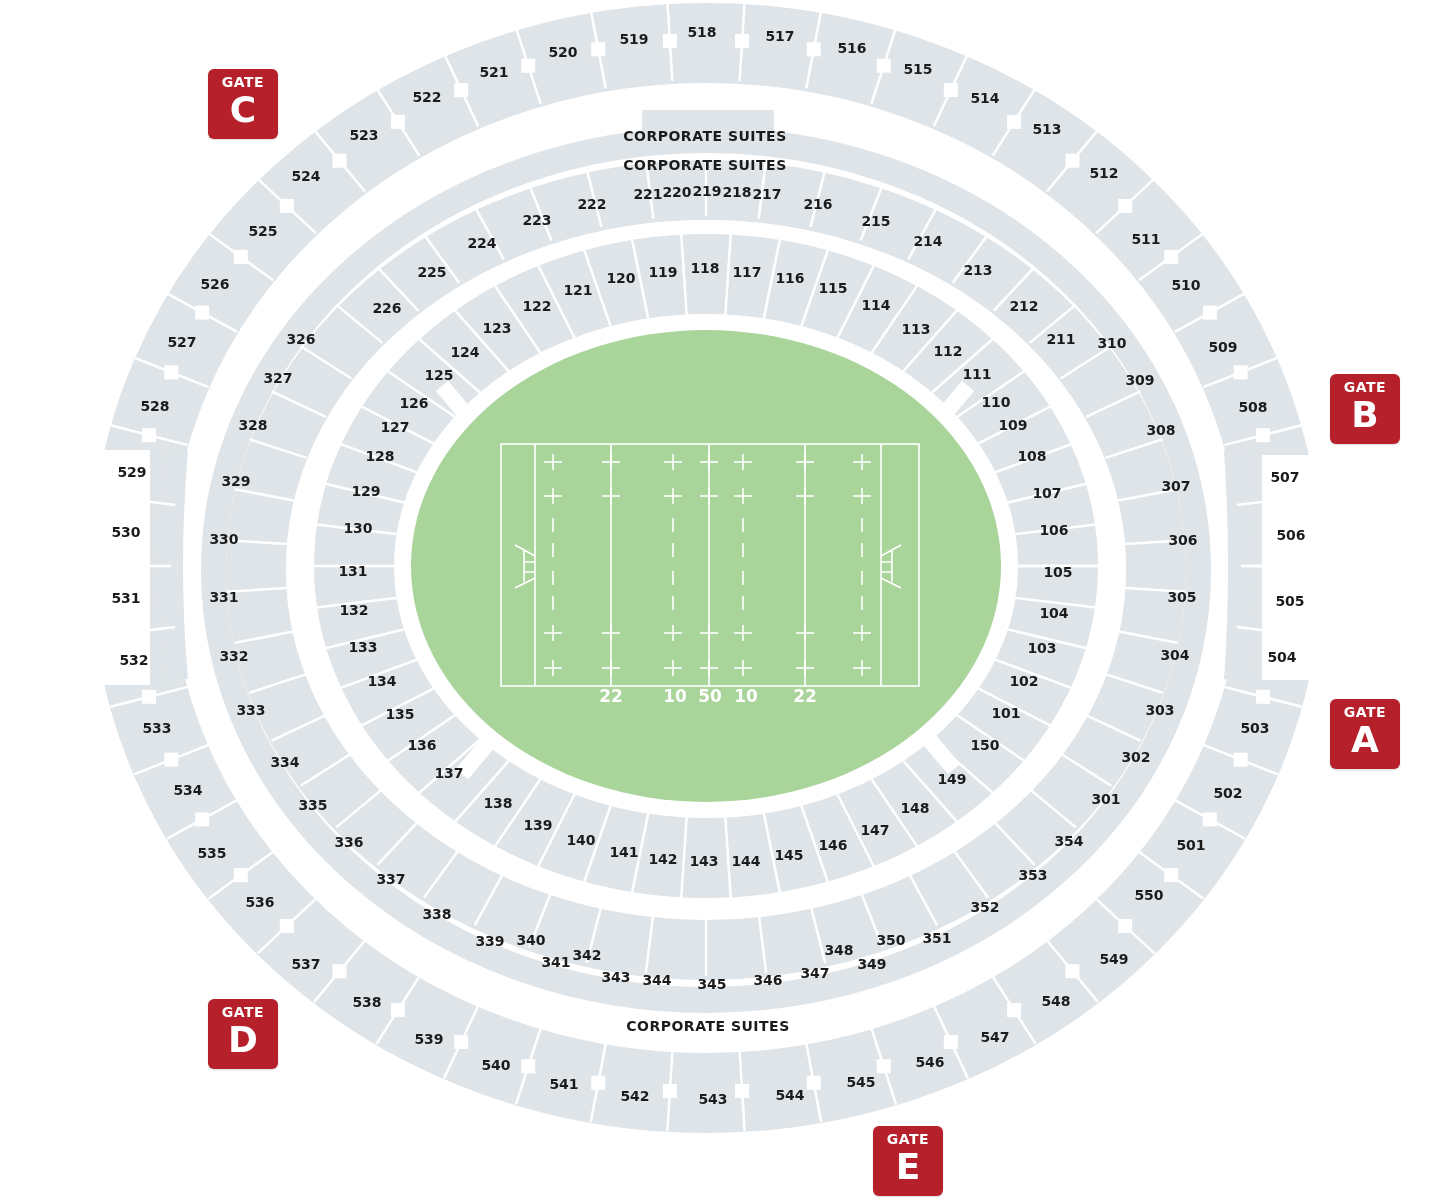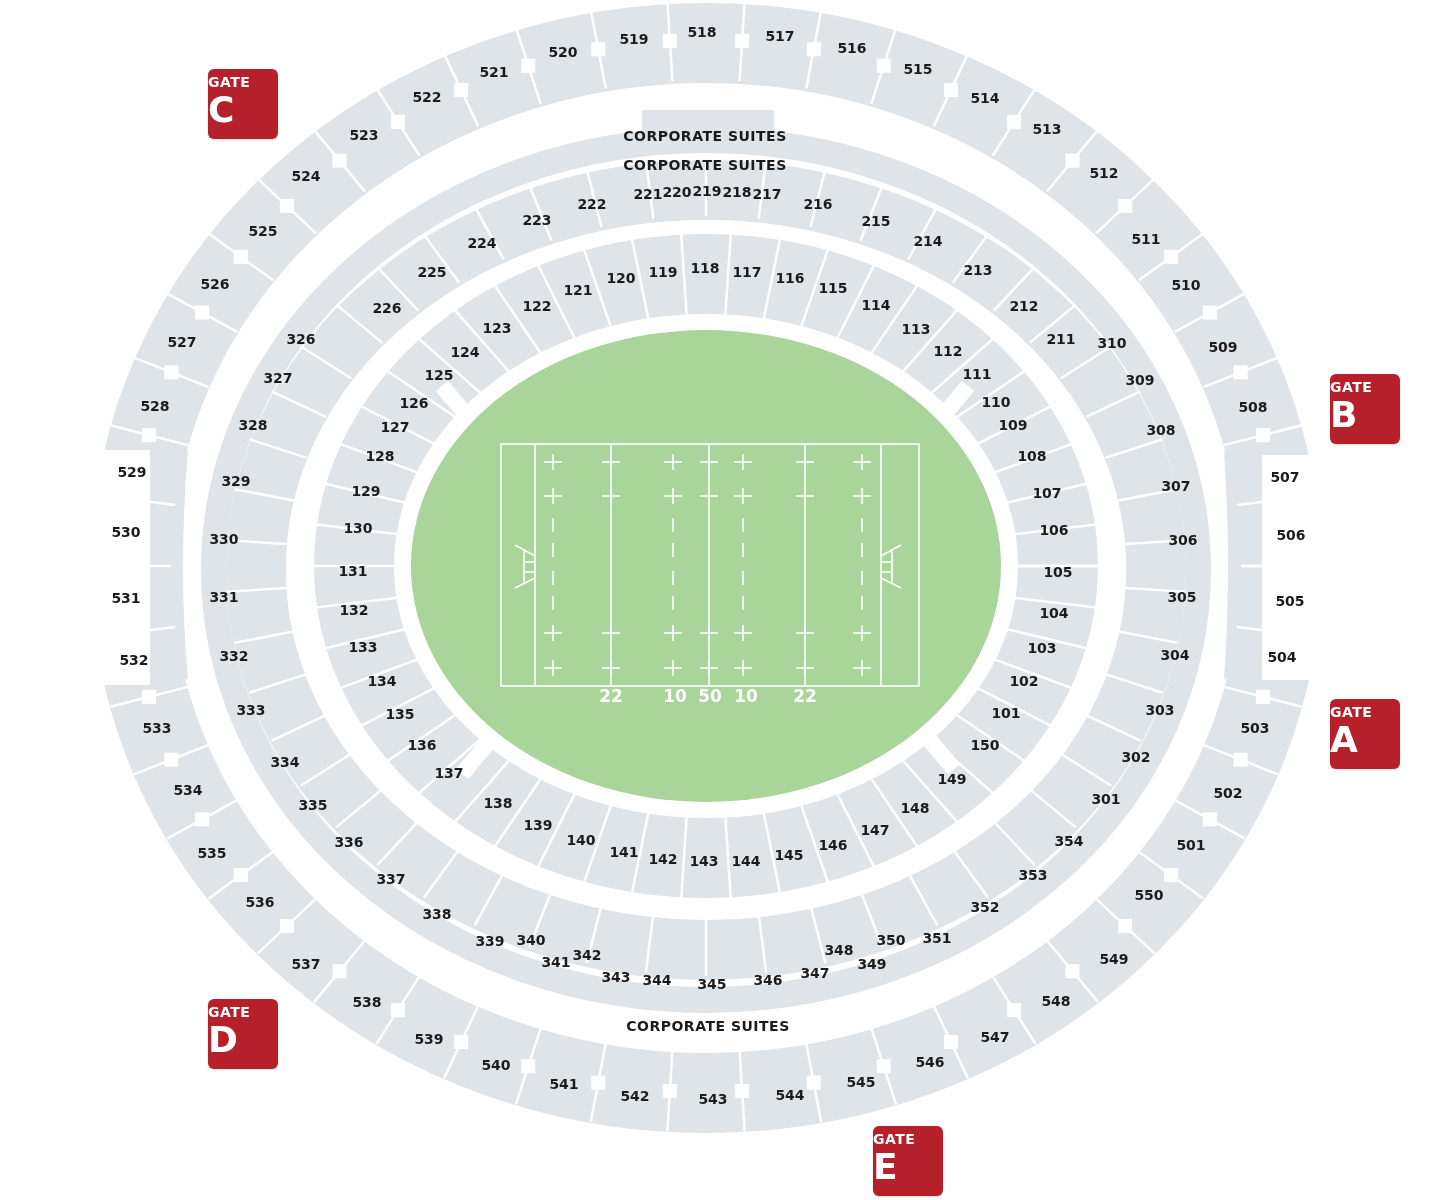--- a/index.html
+++ b/index.html
@@ -6,21 +6,21 @@
   body { width: 1450px; height: 1200px; position: relative; overflow: hidden;
          font-family: "Liberation Sans", "DejaVu Sans", sans-serif; }
   #map { position: absolute; left: 0; top: 0; width: 1450px; height: 1200px; }
   .sec-label { font-family: "DejaVu Sans", "Liberation Sans", sans-serif; font-weight: bold;
                font-size: 14px; fill: #1b1b1b; text-anchor: middle; dominant-baseline: middle; cursor: pointer; }
   .suite-label { font-family: "DejaVu Sans", "Liberation Sans", sans-serif; font-weight: bold;
                  font-size: 14px; fill: #1b1b1b; text-anchor: middle; dominant-baseline: middle; letter-spacing: 0.5px; }
   .pitch-num { font-family: "DejaVu Sans", "Liberation Sans", sans-serif; font-weight: bold; font-size: 17px;
                fill: #ffffff; text-anchor: middle; dominant-baseline: middle; }
   .gate { position: absolute; width: 70px; height: 70px; background: #b5202a; border-radius: 6px;
-          color: #fff; text-align: left; cursor: pointer; box-shadow: 0 1px 2px rgba(0,0,0,0.15); }
+          color: #fff; text-align: center; cursor: pointer; box-shadow: 0 1px 2px rgba(0,0,0,0.15); }
   .gate .gate-word { display: block; font-family: "DejaVu Sans", "Liberation Sans", sans-serif; font-weight: bold;
                      font-size: 14px; letter-spacing: 0.5px; margin-top: 5px; }
   .gate .gate-letter { display: block; font-family: "DejaVu Sans", "Liberation Sans", sans-serif; font-weight: bold;
                        font-size: 36px; line-height: 40px; }
 </style>
 </head>
 <body>
 
 <svg id="map" viewBox="0 0 1450 1200" xmlns="http://www.w3.org/2000/svg">
 

